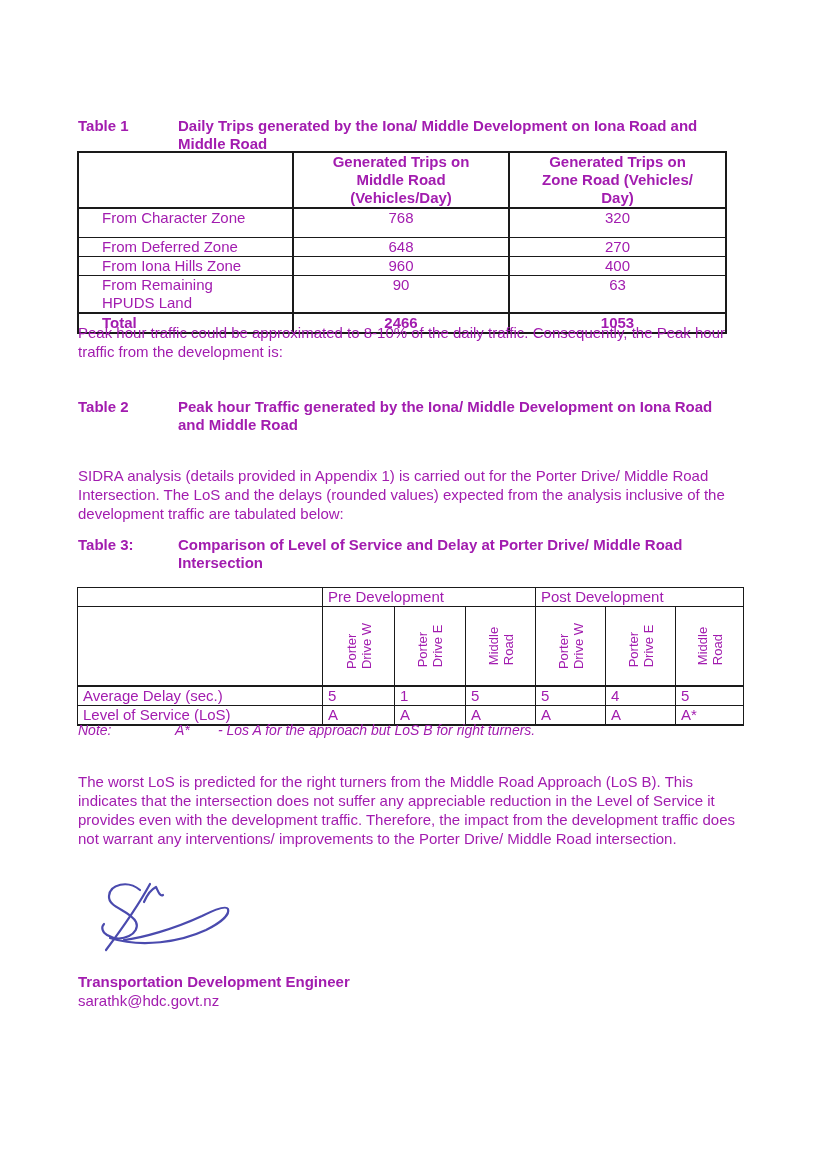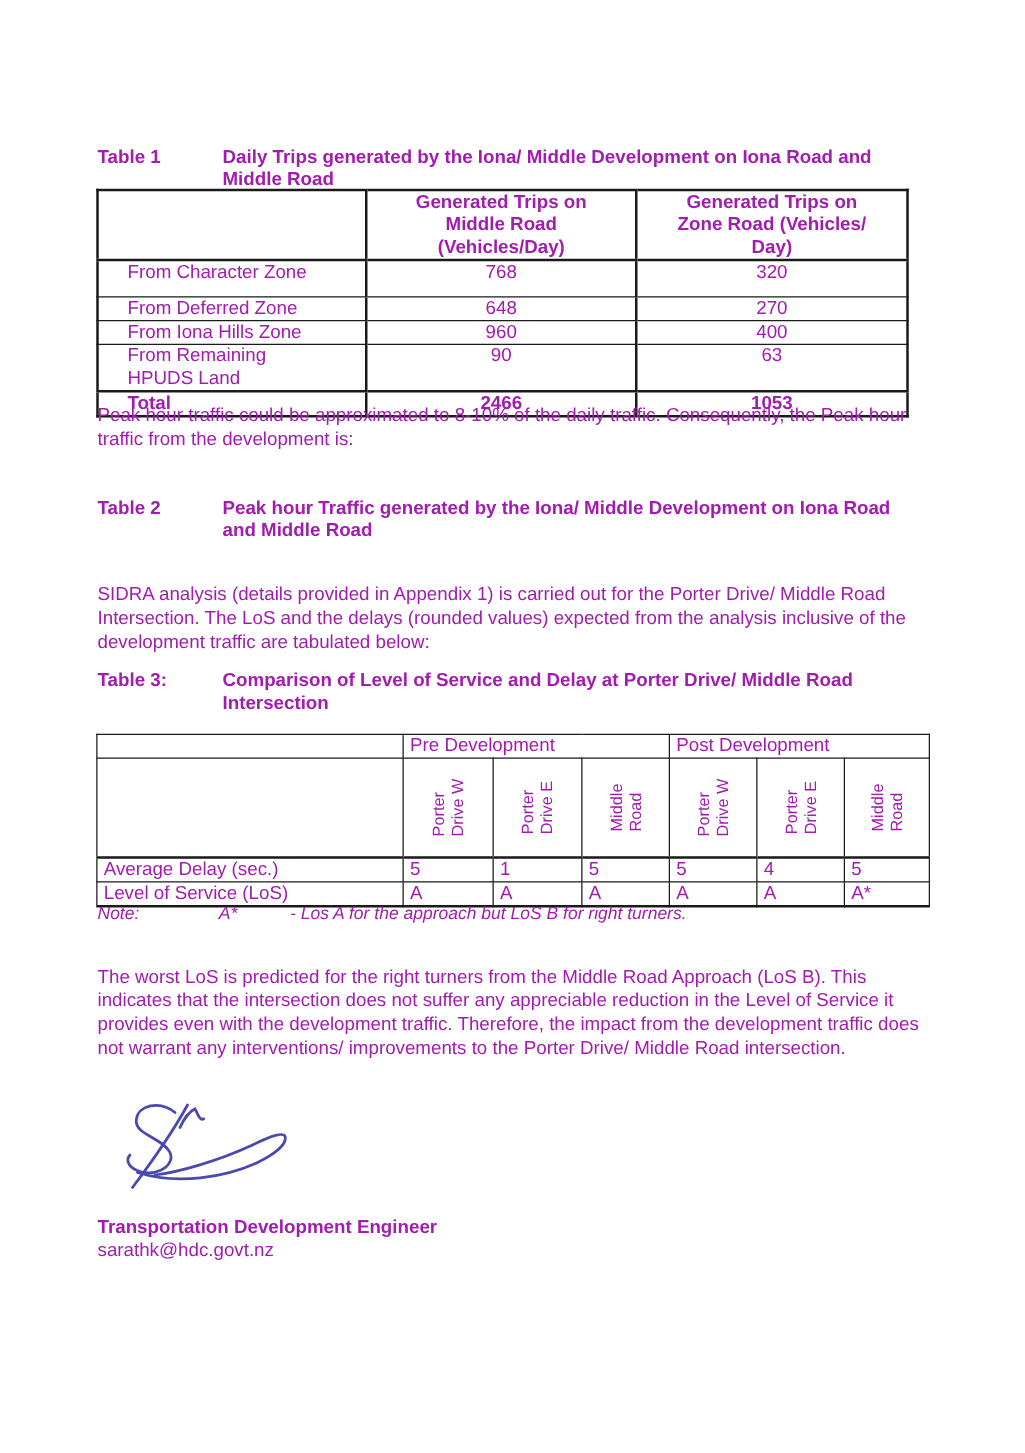--- a/index.html
+++ b/index.html
@@ -176,21 +176,21 @@
         <td>A</td>
         <td>A</td>
         <td>A*</td>
       </tr>
     </tbody>
   </table>
 
   <div class="note" style="top:722px;">
     <span style="left:0;">Note:</span>
     <span style="left:97px;">A*</span>
-    <span style="left:154px;">-  Los A for the approach but LoS B for right turners.</span>
+    <span style="left:140px;">-  Los A for the approach but LoS B for right turners.</span>
   </div>
 
   <p class="body-text" style="top:772px; width:670px;">The worst LoS is predicted for the right turners from the Middle Road Approach (LoS B). This indicates that the intersection does not suffer any appreciable reduction in the Level of Service it provides even with the development traffic. Therefore, the impact from the development traffic does not warrant any interventions/ improvements to the Porter Drive/ Middle Road intersection.</p>
 
   <svg class="sig" style="top:878px; left:94px;" width="150" height="78" viewBox="0 0 150 78">
     <g fill="none" stroke="#4a4aae" stroke-width="2.2" stroke-linecap="round" stroke-linejoin="round">
       <path d="M46,12 C34,2 16,6 15,18 C14,30 36,32 42,44 C47,55 28,66 13,57 C8,54 7,49 10,46"></path>
       <path d="M12,72 C24,56 44,28 56,6"></path>
       <path d="M50,24 C53,17 58,11 62,9 C64,13 66,19 69,17"></path>
       <path d="M16,60 C48,70 86,64 112,52 C126,45 136,37 134,31 C132,27 120,32 108,38 C80,51 48,60 30,62"></path>

